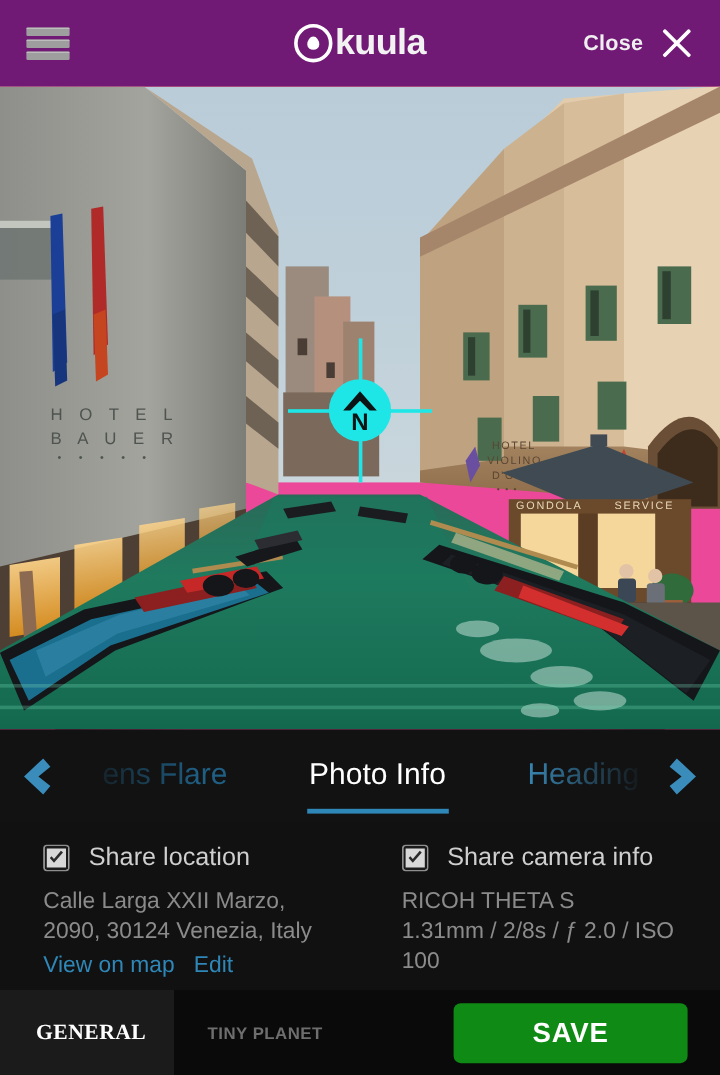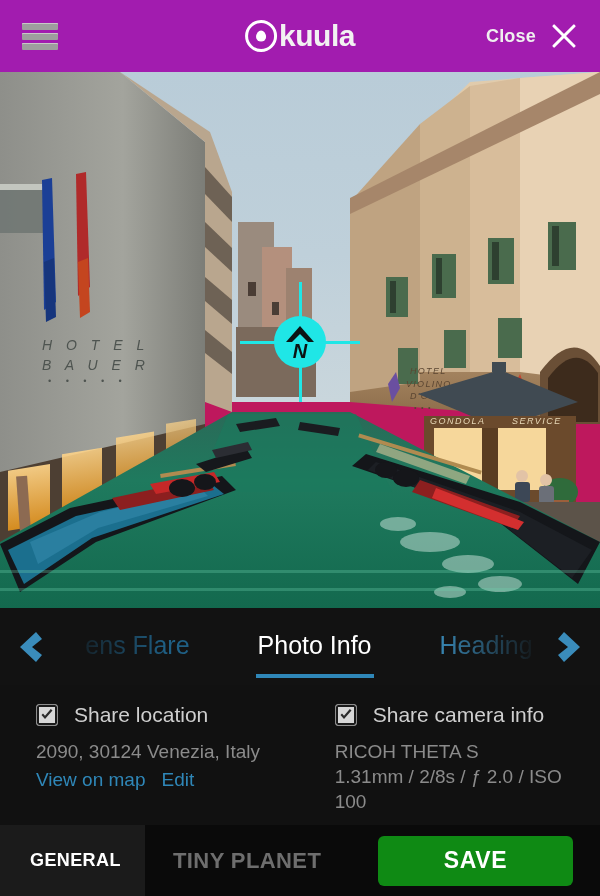--- a/index.html
+++ b/index.html
@@ -6,21 +6,21 @@
   html, body {
     width:600px; height:896px;
     background:#0a0a0a;
     font-family:"Liberation Sans", sans-serif;
     overflow:hidden;
   }
 
   
   .topbar{
     position:absolute; left:0; top:0; width:600px; height:72px;
-    background:#a21caf;
+    background:#701a75;
     display:flex; align-items:center; justify-content:space-between;
     padding:0 22px;
   }
   .hamburger{ width:36px; height:28px; display:flex; flex-direction:column;
     justify-content:space-between; cursor:pointer; padding-top:1px;}
   .hamburger i{ display:block; height:7px; background:#9e9e9e; border-radius:1px;
     box-shadow:inset 0 1px 0 #c8c8c8; }
 
   .brand{ position:absolute; left:50%; top:50%; transform:translate(-50%,-50%);
     display:flex; align-items:center; gap:2px; }
@@ -35,21 +35,21 @@
   .close-wrap{ display:flex; align-items:center; gap:14px; cursor:pointer; }
   .close-label{ color:#efefef; font-size:18px; font-weight:bold; letter-spacing:.2px;}
   .close-x{ width:28px; height:28px; position:relative; }
   .close-x::before, .close-x::after{ content:""; position:absolute; left:50%; top:50%;
     width:31px; height:3px; background:#ffffff; border-radius:1px;}
   .close-x::before{ transform:translate(-50%,-50%) rotate(45deg); }
   .close-x::after { transform:translate(-50%,-50%) rotate(-45deg); }
 
   
   .viewer{ position:absolute; left:0; top:72px; width:600px; height:536px;
-    overflow:hidden; background:#be185d;font-style:italic; }
+    overflow:hidden; background:#ec4899; }
   .viewer svg{ display:block; width:600px; height:536px; }
 
   .compass{ position:absolute; left:300px; top:270px; transform:translate(-50%,-50%);
     width:120px; height:120px; cursor:grab; }
   .compass .cross-h, .compass .cross-v{ position:absolute; background:#1fe6e6; }
   .compass .cross-h{ left:0; top:59px; width:120px; height:3px; }
   .compass .cross-v{ left:58.5px; top:0; width:3px; height:120px; }
   .compass .disc{ position:absolute; left:50%; top:50%;
     transform:translate(-50%,-50%); width:52px; height:52px; border-radius:50%;
     background:#1fe6e6; }
@@ -90,25 +90,25 @@
   .chklabel{ color:#cfcfcf; font-size:21px; }
   .meta{ color:#8b8b8b; font-size:19px; line-height:25px; margin-top:12px;
     max-width:270px; }
   .links{ margin-top:5px; display:flex; gap:16px; }
   .links a{ color:#2f87b8; font-size:19px; text-decoration:none; cursor:pointer; }
 
   
   .bottombar{ position:absolute; left:0; top:825px; width:600px; height:71px;
     display:flex; align-items:stretch; }
   .seg-general{ width:145px; background:#1b1b1b; display:flex; align-items:center;
-    padding-left:30px; cursor:pointer; }
+    padding-left:30px; cursor:pointer;font-family:Liberation Serif, serif; }
   .seg-general span{ color:#ffffff; font-size:18px; font-weight:bold; letter-spacing:.4px; }
   .seg-tiny{ flex:1; background:#0a0a0a; display:flex; align-items:center;
     padding-left:28px; cursor:pointer; }
-  .seg-tiny span{ color:#6e6e6e; font-size:22px; font-weight:bold; letter-spacing:.4px; }
+  .seg-tiny span{ color:#6e6e6e; font-size:14px; font-weight:bold; letter-spacing:.4px; }
   .save-wrap{ position:absolute; right:27px; top:50%; transform:translateY(-50%); }
   .save-btn{ width:195px; height:50px; background:#0f8a14; border:none; border-radius:6px;
     color:#ffffff; font-size:23px; font-weight:bold; letter-spacing:.6px;
     font-family:"Liberation Sans", sans-serif; cursor:pointer; }
 </style>
 </head>
 <body>
 
 <div class="topbar">
 
@@ -353,20 +353,21 @@
   <div class="col left">
     <div class="chkrow">
       <span class="chk">
         <svg width="16" height="16" viewBox="0 0 16 16">
           <path d="M2.5 8 L6 12 L13.5 3.5 L11.8 2 L6 8.8 L4 6.6 Z" fill="#2b2b2b"></path>
         </svg>
       </span>
       <span class="chklabel">Share location</span>
     </div>
     <div class="meta">
+      <div>Calle Larga XXII Marzo,</div>
       <div>2090, 30124 Venezia, Italy</div>
     </div>
     <div class="links">
       <a>View on map</a>
       <a>Edit</a>
     </div>
   </div>
 
   <div class="col right">
     <div class="chkrow">

